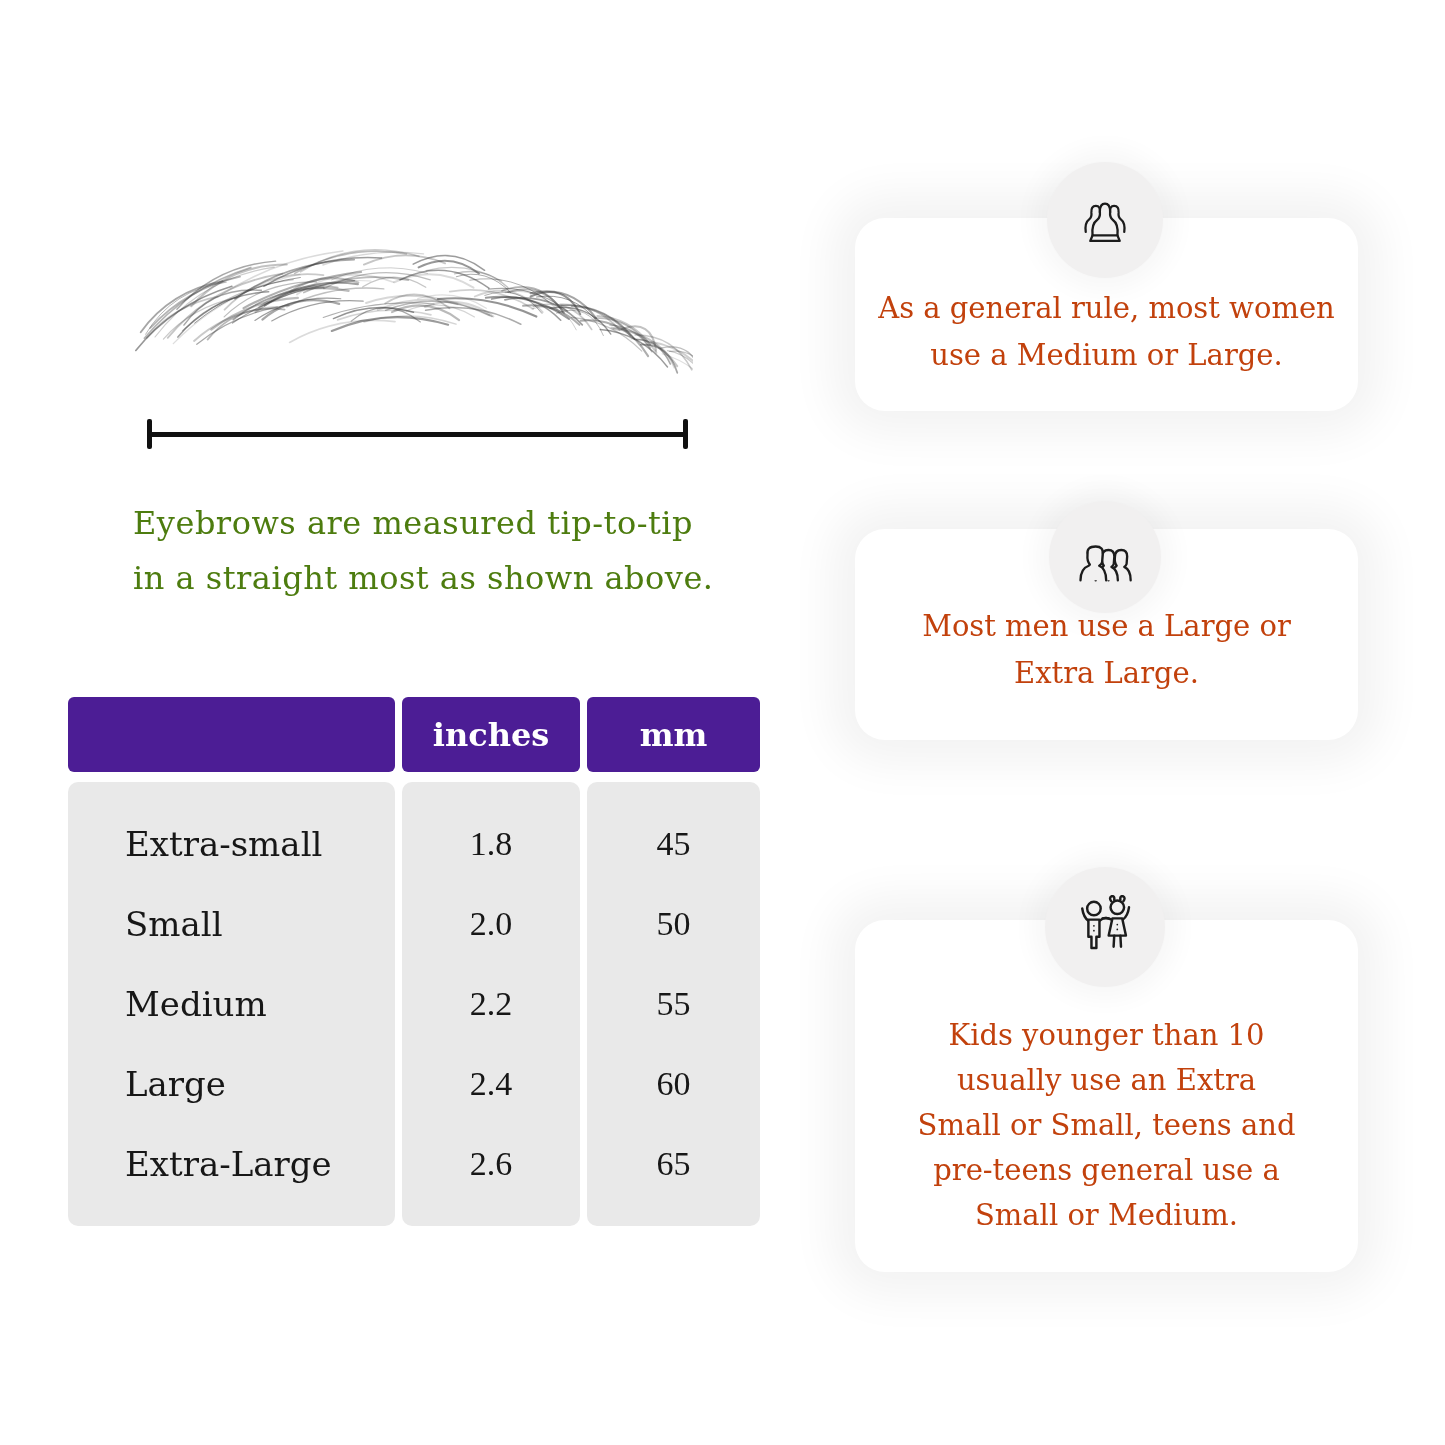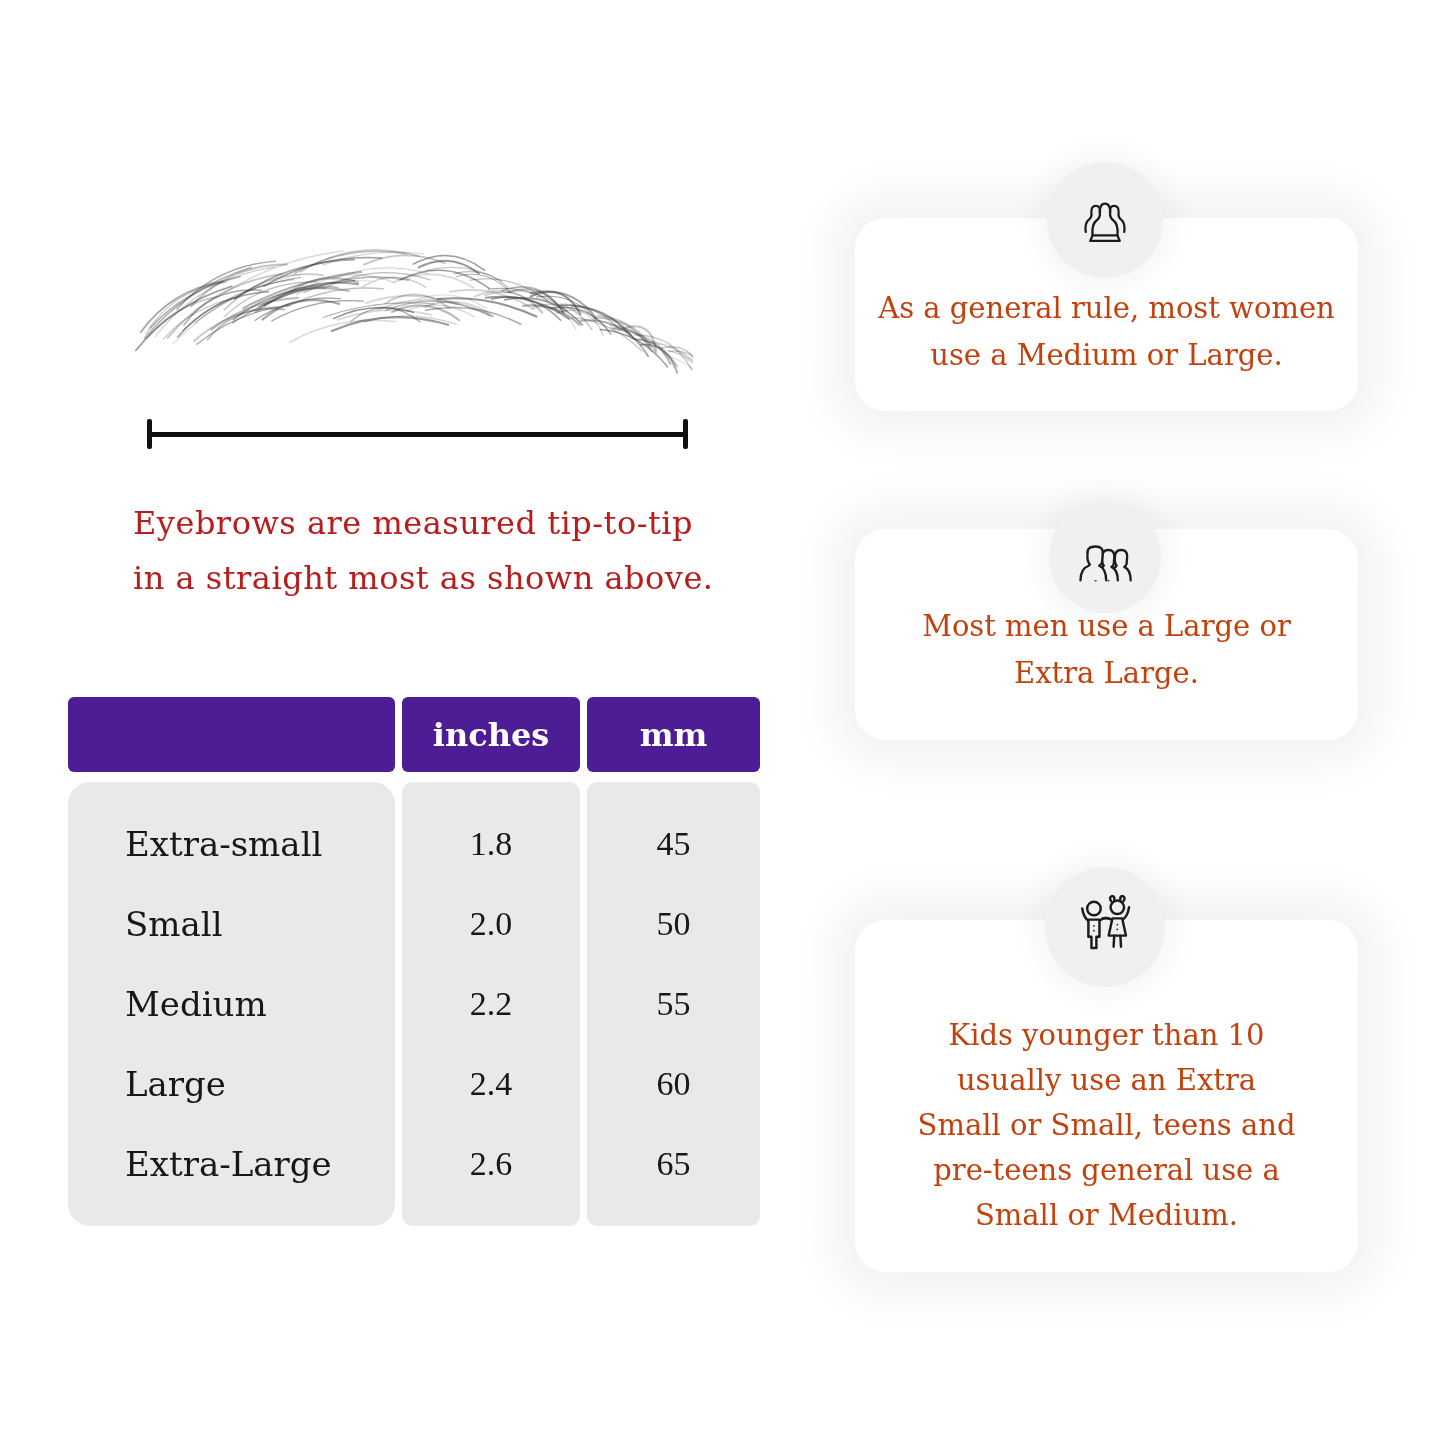--- a/index.html
+++ b/index.html
@@ -17,38 +17,38 @@
 
   #measure-line{
     position:absolute;left:147px;top:419px;width:541px;height:30px;
     display:flex;align-items:center;
   }
   .cap{width:5px;height:30px;background:#101010;border-radius:2px;}
   .rule{flex:1;height:5px;background:#101010;}
 
   #caption{
     position:absolute;left:133px;top:496px;width:640px;
-    font-size:32px;line-height:55px;color:#b91c1c;
+    font-size:32px;line-height:55px;color:#4d7c0f;
     text-align:left;letter-spacing:0.5px;
   }
 
   
   #size-table{position:absolute;left:68px;top:697px;width:692px;}
   .t-head{display:flex;gap:7px;}
   .t-head .hcell{
     height:75px;background:#4c1d95;border-radius:6px;
     display:flex;align-items:center;justify-content:center;
     color:#ffffff;font-size:32px;font-weight:bold;
   }
   .t-body{display:flex;gap:7px;margin-top:10px;}
   .t-col{
     background:#e9e9e9;border-radius:10px;
     padding:22px 0;
   }
-  .w-label{width:327px;border-radius:22px;}
+  .w-label{width:327px;}
   .w-inches{width:178px;}
   .w-mm{width:173px;}
   .t-row{
     height:80px;display:flex;align-items:center;
     font-size:34px;color:#171717;
   }
   .t-col.w-label .t-row{justify-content:flex-start;padding-left:57px;}
   .t-col.w-inches .t-row,.t-col.w-mm .t-row{justify-content:center;font-family:Liberation Serif, serif;}
 
   

